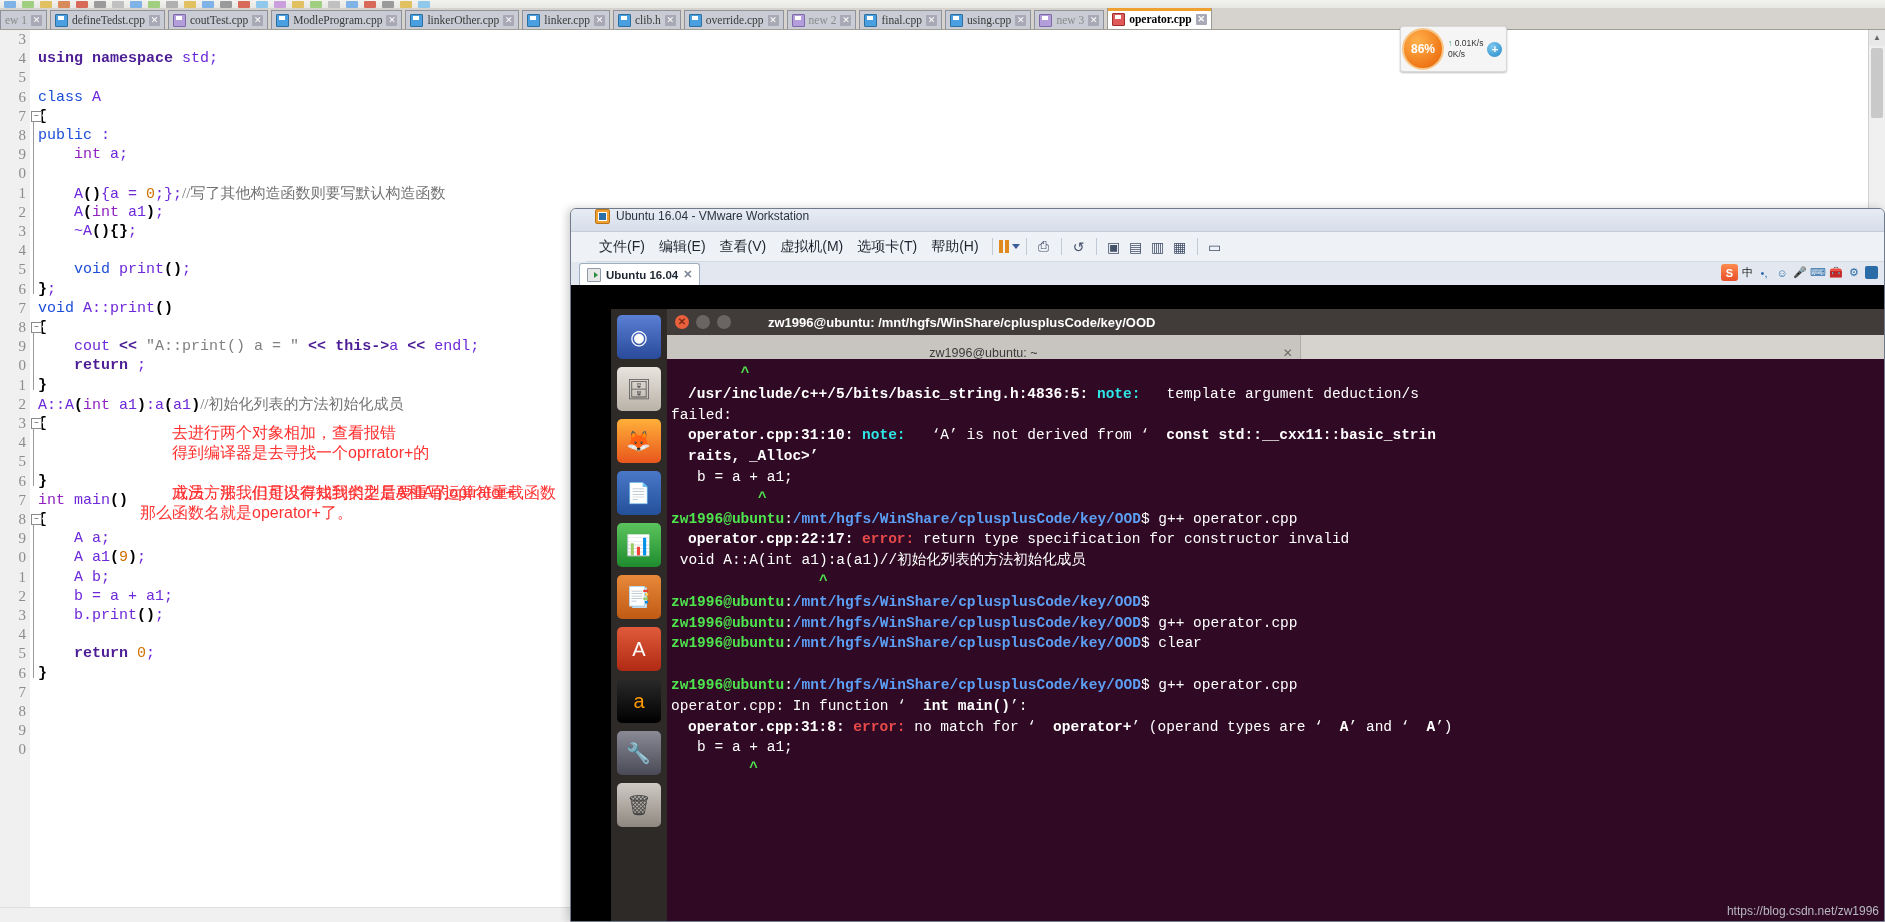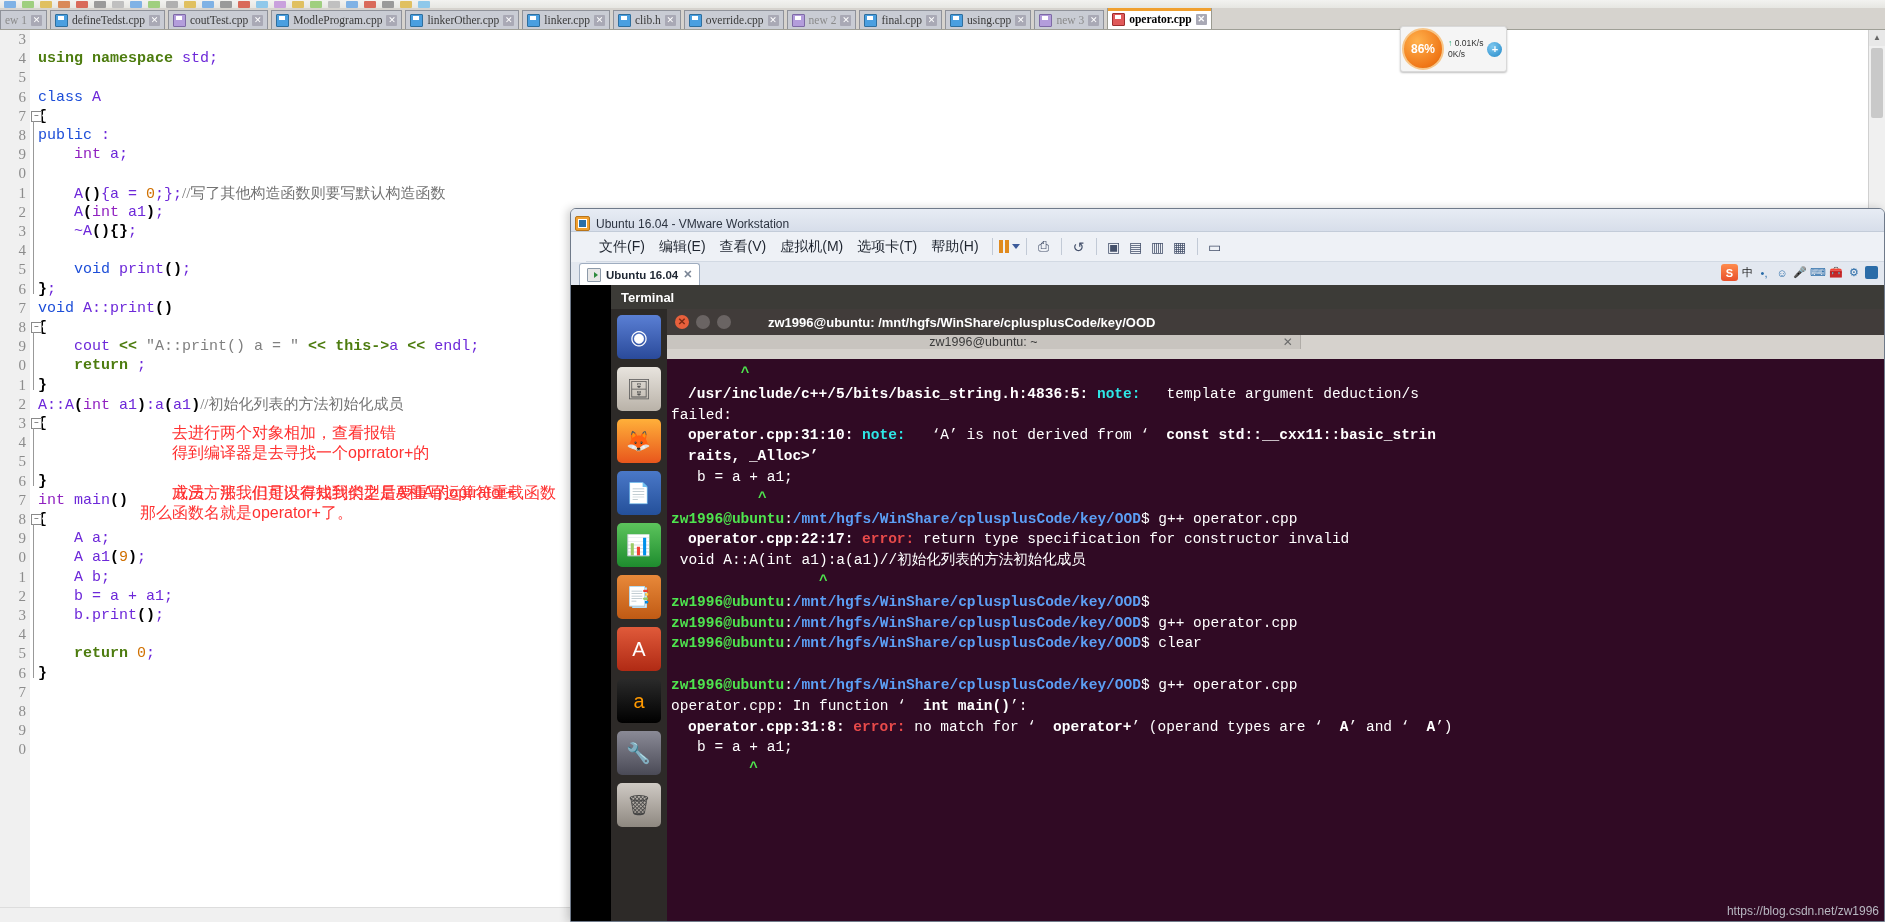--- a/index.html
+++ b/index.html
@@ -116,21 +116,21 @@
   .code {
     position: absolute; left: 38px; top: 30px;
     width: 1847px; height: 892px;
     background: #ffffff;
     font-family: "Liberation Mono", monospace;
     font-size: 15px;
     line-height: 19.2px;
     white-space: pre;
   }
   .cl { position: absolute; left: 0; height: 19.2px; white-space: pre; }
-  .kw      { color: #4d7c0f; font-weight: bold; margin-top: 12px; }
+  .kw      { color: #4c1d95; font-weight: bold; margin-top: 12px; }
   .kw2     { color: #1d4ed8; }
   .type    { color: #9020c0; }
   .str     { color: #808080; }
   .num     { color: #d07000; }
   .cmt     { color: #737373; font-family: "Liberation Serif", serif; }
   .plain   { color: #6d28d9; }
   .pun     { color: #000000; font-weight: bold; }
 
   
   .annot {
@@ -199,22 +199,22 @@
     background: #eef1f6;
     border: 1px solid #6f7a8a;
     border-radius: 6px 6px 0 0;
     box-shadow: -3px 0 8px rgba(0,0,0,.18);
     overflow: hidden;
     box-sizing: border-box;
   }
   .vm-title {
     height: 23px;
     background: linear-gradient(#e7ecf4, #d7deea);
-    display: flex; align-items: flex-end; gap: 6px;
-    padding-left: 4px;
+    display: flex; align-items: flex-start; gap: 6px;
+    padding-left: 24px;
     font-size: 12px; color: #2c3340;
     border-bottom: 1px solid #c3ccd9;
     box-sizing: border-box;
   }
   .vm-logo {
     width: 13px; height: 13px; border-radius: 2px;
     background: #f0a030; border: 1px solid #b9751a;
     position: relative;
   }
   .vm-logo:after {
@@ -324,21 +324,20 @@
   .tdot { width: 14px; height: 14px; border-radius: 50%; }
   .tdot.c { background: #e8603c; color:#7a2a14; font-size:10px;text-align:center;line-height:14px;}
   .tdot.m { background: #6a6463; }
   .tdot.x { background: #6a6463; }
   .term-title .ttxt { margin-left: 30px; }
   .term-tabs {
     height: 36px; background: #d6d2cd;
     display: flex; align-items: stretch;
     font-family: "Liberation Sans", sans-serif;
     box-sizing: border-box;
-    flex-direction: column;
   }
   .term-tab {
     display: flex; align-items: center; justify-content: center;
     font-size: 12.5px; color: #3b3b3b;
     position: relative; box-sizing: border-box;
   }
   .term-tab.sel { background: #c8c4bf; border-right: 1px solid #b0aca7; }
   .term-tab .x { position: absolute; right: 7px; color: #6b6b6b; font-size: 12px; }
   .term-body {
     position: absolute; left: 0; top: 50px; right: 0; bottom: 0;
@@ -591,23 +590,20 @@
         <span class="tray-ic">🎤</span>
         <span class="tray-ic">⌨</span>
         <span class="tray-ic">🧰</span>
         <span class="tray-ic">⚙</span>
         <span class="tray-blue"></span>
       </div>
     </div>
 
     <div class="guest">
 
-      <div class="guest-topbar">
-        <span>Terminal</span>
-      </div>
 
       <div class="unity-launcher" id="launcher">
           <div class="launch-ico" style="background: linear-gradient(rgb(90, 127, 212), rgb(42, 74, 154)); color: rgb(255, 255, 255);">◉</div>
           <div class="launch-ico" style="background: linear-gradient(rgb(232, 228, 222), rgb(185, 178, 168)); color: rgb(85, 85, 85);">🗄</div>
           <div class="launch-ico" style="background: linear-gradient(rgb(255, 176, 58), rgb(232, 86, 28)); color: rgb(255, 255, 255);">🦊</div>
           <div class="launch-ico" style="background: linear-gradient(rgb(74, 120, 200), rgb(36, 80, 154)); color: rgb(255, 255, 255);">📄</div>
           <div class="launch-ico" style="background: linear-gradient(rgb(92, 196, 92), rgb(30, 140, 46)); color: rgb(255, 255, 255);">📊</div>
           <div class="launch-ico" style="background: linear-gradient(rgb(232, 137, 58), rgb(192, 90, 20)); color: rgb(255, 255, 255);">📑</div>
           <div class="launch-ico" style="background: linear-gradient(rgb(224, 90, 58), rgb(176, 42, 20)); color: rgb(255, 255, 255);">A</div>
           <div class="launch-ico" style="background: linear-gradient(rgb(42, 42, 42), rgb(0, 0, 0)); color: rgb(255, 153, 0);">a</div>

